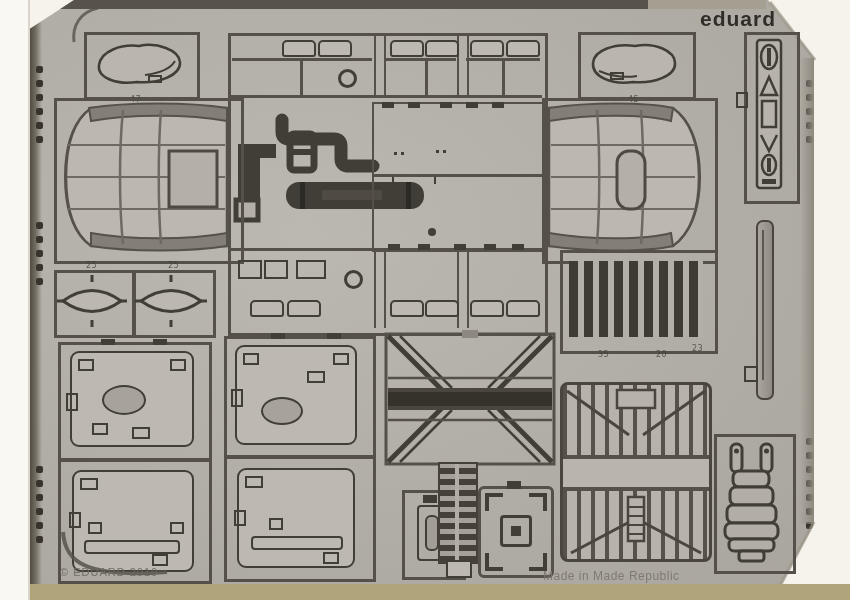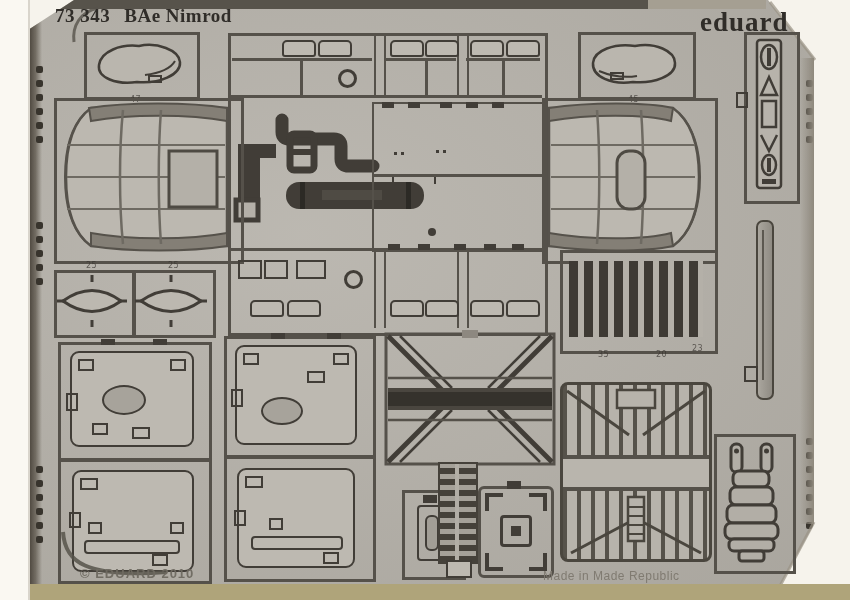--- a/index.html
+++ b/index.html
@@ -26,23 +26,23 @@
   .hline{position:absolute;height:3px;background:var(--etch-line);}
   .divider{position:absolute;width:8px;border-left:2.5px solid var(--etch-line);
     border-right:2.5px solid var(--etch-line);}
   .dots{position:absolute;display:flex;flex-direction:column;gap:7px;}
   .dots i{width:7px;height:7px;background:#38342d;border-radius:2px;}
   .lbl{position:absolute;font:8px "DejaVu Sans",sans-serif;color:rgba(52,49,44,.70);
     letter-spacing:.5px;}
   #title{position:absolute;left:55px;top:5px;font-family:"Liberation Serif",serif;
     font-weight:bold;font-size:19px;color:var(--text-dark);letter-spacing:.5px;}
   #title .gap{display:inline-block;width:14px;}
-  #brand{position:absolute;left:700px;top:7px;font-family:Liberation Serif, serif;
-    font-weight:bold;font-size:27px;color:var(--text-dark);letter-spacing:1px;}
-  #copyright{position:absolute;left:80px;top:566px;font-size:13px;font-weight:bold;
+  #brand{position:absolute;left:700px;top:7px;font-family:Liberation Sans, sans-serif;
+    font-weight:bold;font-size:21px;color:var(--text-dark);letter-spacing:1px;}
+  #copyright{position:absolute;left:60px;top:566px;font-size:11px;font-weight:normal;
     color:rgba(110,105,96,.95);letter-spacing:1px;}
   #madein{position:absolute;left:543px;top:569px;font-size:12px;
     color:rgba(125,120,110,.95);letter-spacing:.5px;}
   #bottom-strip{position:absolute;left:28px;top:584px;width:822px;height:16px;
     background:var(--bottom-strip);}
   #left-margin{position:absolute;left:0;top:0;width:28px;height:600px;background:#faf8f2;
     border-right:2px solid #d9d5cb;}
   .louver{position:absolute;background:repeating-linear-gradient(90deg,#3e3a34 0 9px,
     var(--sheet) 9px 15px);}
   .ribs{position:absolute;border:3px solid #4a463e;border-radius:8px;
@@ -390,22 +390,19 @@
     <div class="abs" style="right:4px;bottom:4px;width:14px;height:14px;border-right:4px solid var(--etch-dark);border-bottom:4px solid var(--etch-dark);"></div>
     <div class="abs" style="left:19px;top:26px;width:26px;height:26px;border:3px solid var(--etch-dark);border-radius:4px;">
       <div class="darkmark" style="left:8px;top:8px;width:10px;height:10px;"></div>
     </div>
   </div>
 
   <svg class="abs" width="120" height="60" style="left:55px;top:528px;">
     <path d="M8,4 C10,34 30,50 112,44" fill="none" stroke="#57534b" stroke-width="4" opacity=".85"></path>
   </svg>
 
-  <div id="title">
-    <span>73 343</span><span class="gap"></span><span>BAe Nimrod</span>
-  </div>
   <div id="brand">eduard</div>
   <div id="copyright">© EDUARD 2010</div>
   <div id="madein">Made in Made Republic</div>
 
   <div id="bottom-strip"></div>
   <div id="left-margin"></div>
 </div>
 
 </body></html>

